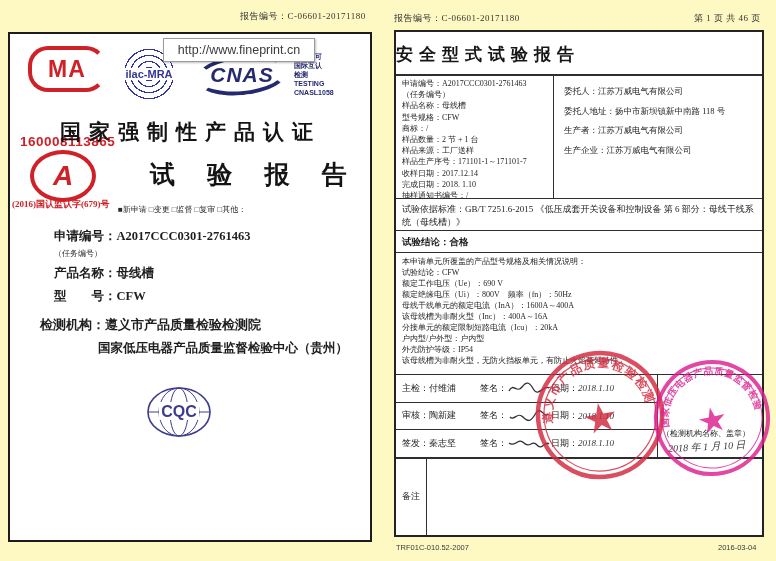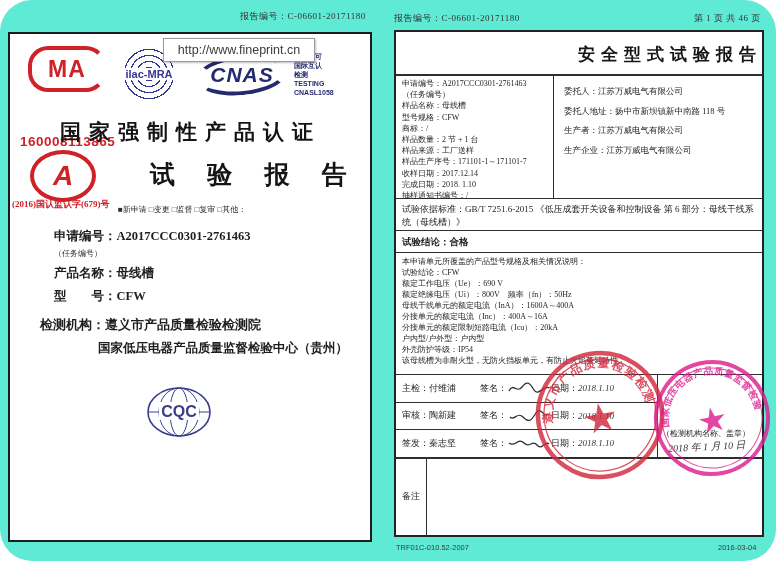--- a/index.html
+++ b/index.html
@@ -1,17 +1,17 @@
 <!DOCTYPE html>
 <html><head>
 <meta charset="utf-8">
 <style>
   html,body{margin:0;padding:0;}
-  .canvas{position:relative;width:776px;height:561px;background:#5eead4;overflow:hidden;
-          font-family:"Liberation Serif",serif;color:#262626;border-radius:32px;}
+  .canvas{position:relative;width:776px;height:561px;background:#fef9c3;overflow:hidden;
+          font-family:"Liberation Serif",serif;color:#262626;}
   .abs{position:absolute;}
   .line{position:absolute;background:#2e2e2e;}
   
   .lp-border{position:absolute;left:8px;top:32px;width:360px;height:506px;border:2px solid #1c1c1c;background:#fff;}
   .hdr{font-size:9px;color:#333;letter-spacing:.5px;}
   .cma{width:70px;height:38px;border:4px solid #cf2128;border-radius:20px;border-right-color:transparent;
        display:flex;align-items:center;justify-content:center;}
   .cma span{color:#cf2128;font-weight:bold;font-size:23px;font-family:"Liberation Sans",sans-serif;letter-spacing:1px;}
   .cma-num{color:#cf2128;font-weight:bold;font-size:13.5px;font-family:"Liberation Sans",sans-serif;letter-spacing:.5px;margin-top:46px;}
   .ilac{width:58px;height:58px;border-radius:50%;
@@ -115,21 +115,21 @@
     <div class="line" style="left:0;top:198px;width:366px;height:1px;"></div>
     <div class="line" style="left:0;top:220px;width:366px;height:1px;"></div>
     <div class="line" style="left:0;top:342px;width:366px;height:1px;"></div>
     <div class="line" style="left:0;top:425px;width:366px;height:1.5px;"></div>
     <div class="line" style="left:157px;top:42px;width:1px;height:124px;"></div>
     <div class="line" style="left:0;top:370px;width:261px;height:1px;"></div>
     <div class="line" style="left:0;top:397px;width:261px;height:1px;"></div>
     <div class="line" style="left:261px;top:342px;width:1px;height:83px;"></div>
     <div class="line" style="left:30px;top:425px;width:1px;height:78px;"></div>
 
-    <div class="abs form-title" style="left:0;top:11px;width:366px;text-align:right;">安全型式试验报告</div>
+    <div class="abs form-title" style="left:0;top:11px;width:366px;text-align:left;">安全型式试验报告</div>
 
     <div class="abs cell-sm" style="left:6px;top:46px;">
       <div>申请编号：A2017CCC0301-2761463</div>
       <div>（任务编号）</div>
       <div>样品名称：母线槽</div>
       <div>型号规格：CFW</div>
       <div>商标：/</div>
       <div>样品数量：2 节 + 1 台</div>
       <div>样品来源：工厂送样</div>
       <div>样品生产序号：171101-1～171101-7</div>
@@ -148,21 +148,21 @@
     <div class="abs std" style="left:6px;top:171px;width:354px;">试验依据标准：GB/T 7251.6-2015 《低压成套开关设备和控制设备 第 6 部分：母线干线系统（母线槽）》</div>
 
     <div class="abs concl" style="left:6px;top:204px;">试验结论：合格</div>
 
     <div class="abs desc" style="left:6px;top:224px;">
       <div>本申请单元所覆盖的产品型号规格及相关情况说明：</div>
       <div>试验结论：CFW</div>
       <div>额定工作电压（Ue）：690 V</div>
       <div>额定绝缘电压（Ui）：800V　频率（fn）：50Hz</div>
       <div>母线干线单元的额定电流（InA）：1600A～400A</div>
-      <div>分接单元的额定电流（Inc）：400A～16A</div>
+      <div>该母线槽为非耐火型（Inc）：400A～16A</div>
       <div>分接单元的额定限制短路电流（Icu）：20kA</div>
       <div>户内型/户外型：户内型</div>
       <div>外壳防护等级：IP54</div>
       <div>该母线槽为非耐火型，无防火挡板单元，有防止火焰蔓延特性。</div>
     </div>
 
     <div class="abs sign-row" style="left:6px;top:342px;width:250px;height:28px;">
       <span style="width:78px;">主检：付维浦</span>
       <span>签名：</span>
       <svg width="44" height="16" viewBox="0 0 44 16">

